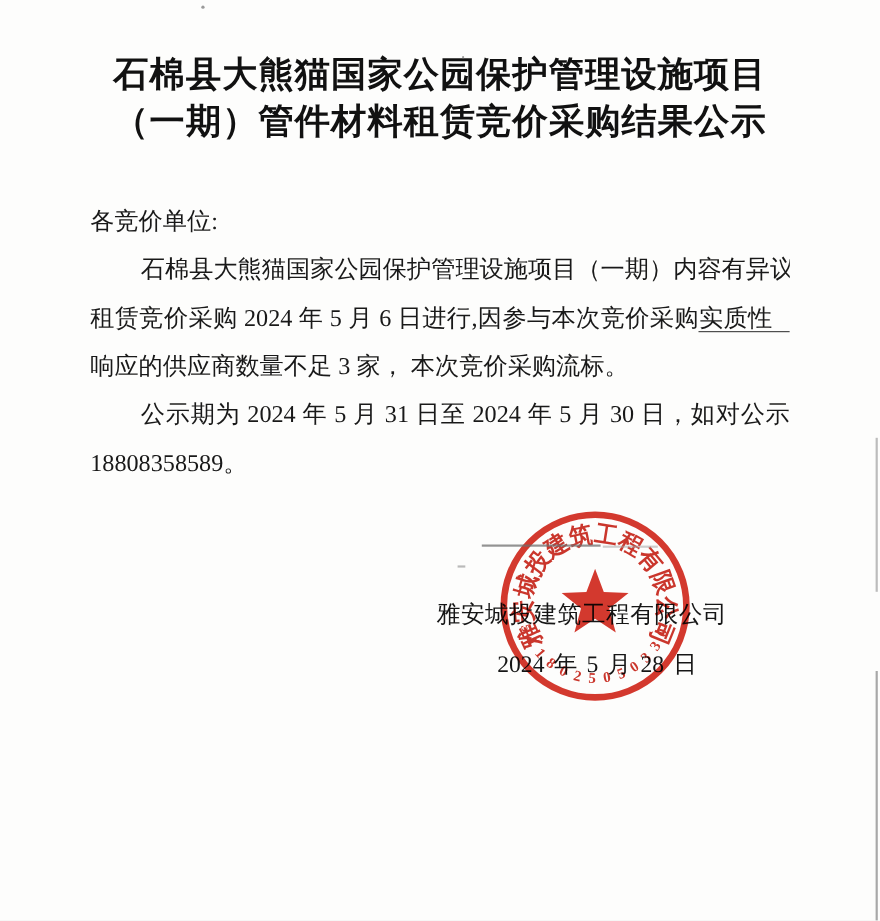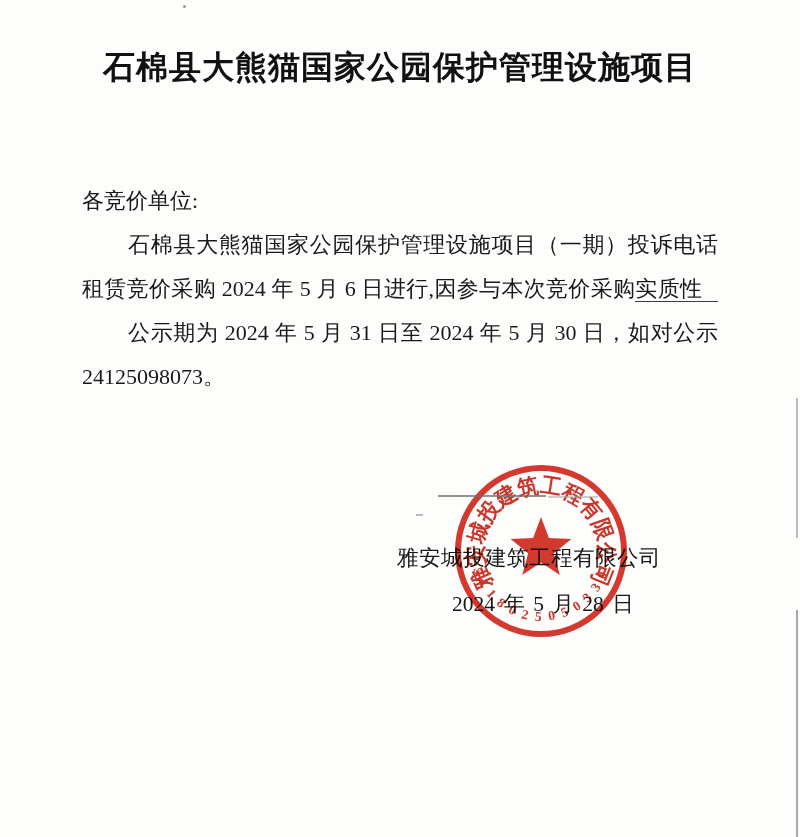--- a/index.html
+++ b/index.html
@@ -75,28 +75,30 @@
   .a-edge1{left:796px;top:398px;width:1.5px;height:140px;background:#bcbcbc;}
   .a-edge2{left:796px;top:610px;width:1.5px;height:227px;background:#a8a8a8;}
 </style>
 </head>
 <body>
 
 <div class="page">
 
   <div class="title">
     <div>石棉县大熊猫国家公园保护管理设施项目</div>
+    <div>（一期）管件材料租赁竞价采购结果公示</div>
   </div>
 
   <div class="doc-body">
     <div class="line open">各竞价单位:</div>
-    <div class="line ind">石棉县大熊猫国家公园保护管理设施项目（一期）投诉电话</div>
+    <div class="line ind">石棉县大熊猫国家公园保护管理设施项目（一期）内容有异议</div>
     <div class="line"><span>租赁竞价采购 2024 年 5 月 6 日进行,因参与本次竞价采购</span><span class="u">实质性</span></div>
+    <div class="line open">响应的供应商数量不足 3 家， 本次竞价采购流标。</div>
     <div class="line ind">公示期为 2024 年 5 月 31 日至 2024 年 5 月 30 日，如对公示</div>
-    <div class="line open">24125098073。</div>
+    <div class="line open">18808358589。</div>
   </div>
 
   <div class="sig-company">雅安城投建筑工程有限公司</div>
   <div class="sig-date">2024 年 5 月 28 日</div>
 
   <svg class="seal" width="190" height="186" viewBox="448 458 190 186">
     <circle cx="541" cy="551" r="83" fill="none" stroke="#d2281c" stroke-width="6"></circle>
     <polygon fill="#d2281c" points="541,517 548.9,538.1 571.4,539.1 553.8,553.2 559.8,574.9 541,562.5 522.2,574.9 528.2,553.2 510.6,539.1 533.1,538.1"></polygon>
     <path id="sealArcPath" d="M 493.5 584.3 A 58 58 0 1 1 588.5 584.3" fill="none"></path>
     <path id="sealNumPath" d="M 473.4 569.1 A 70 70 0 0 0 608.6 569.1" fill="none"></path>

